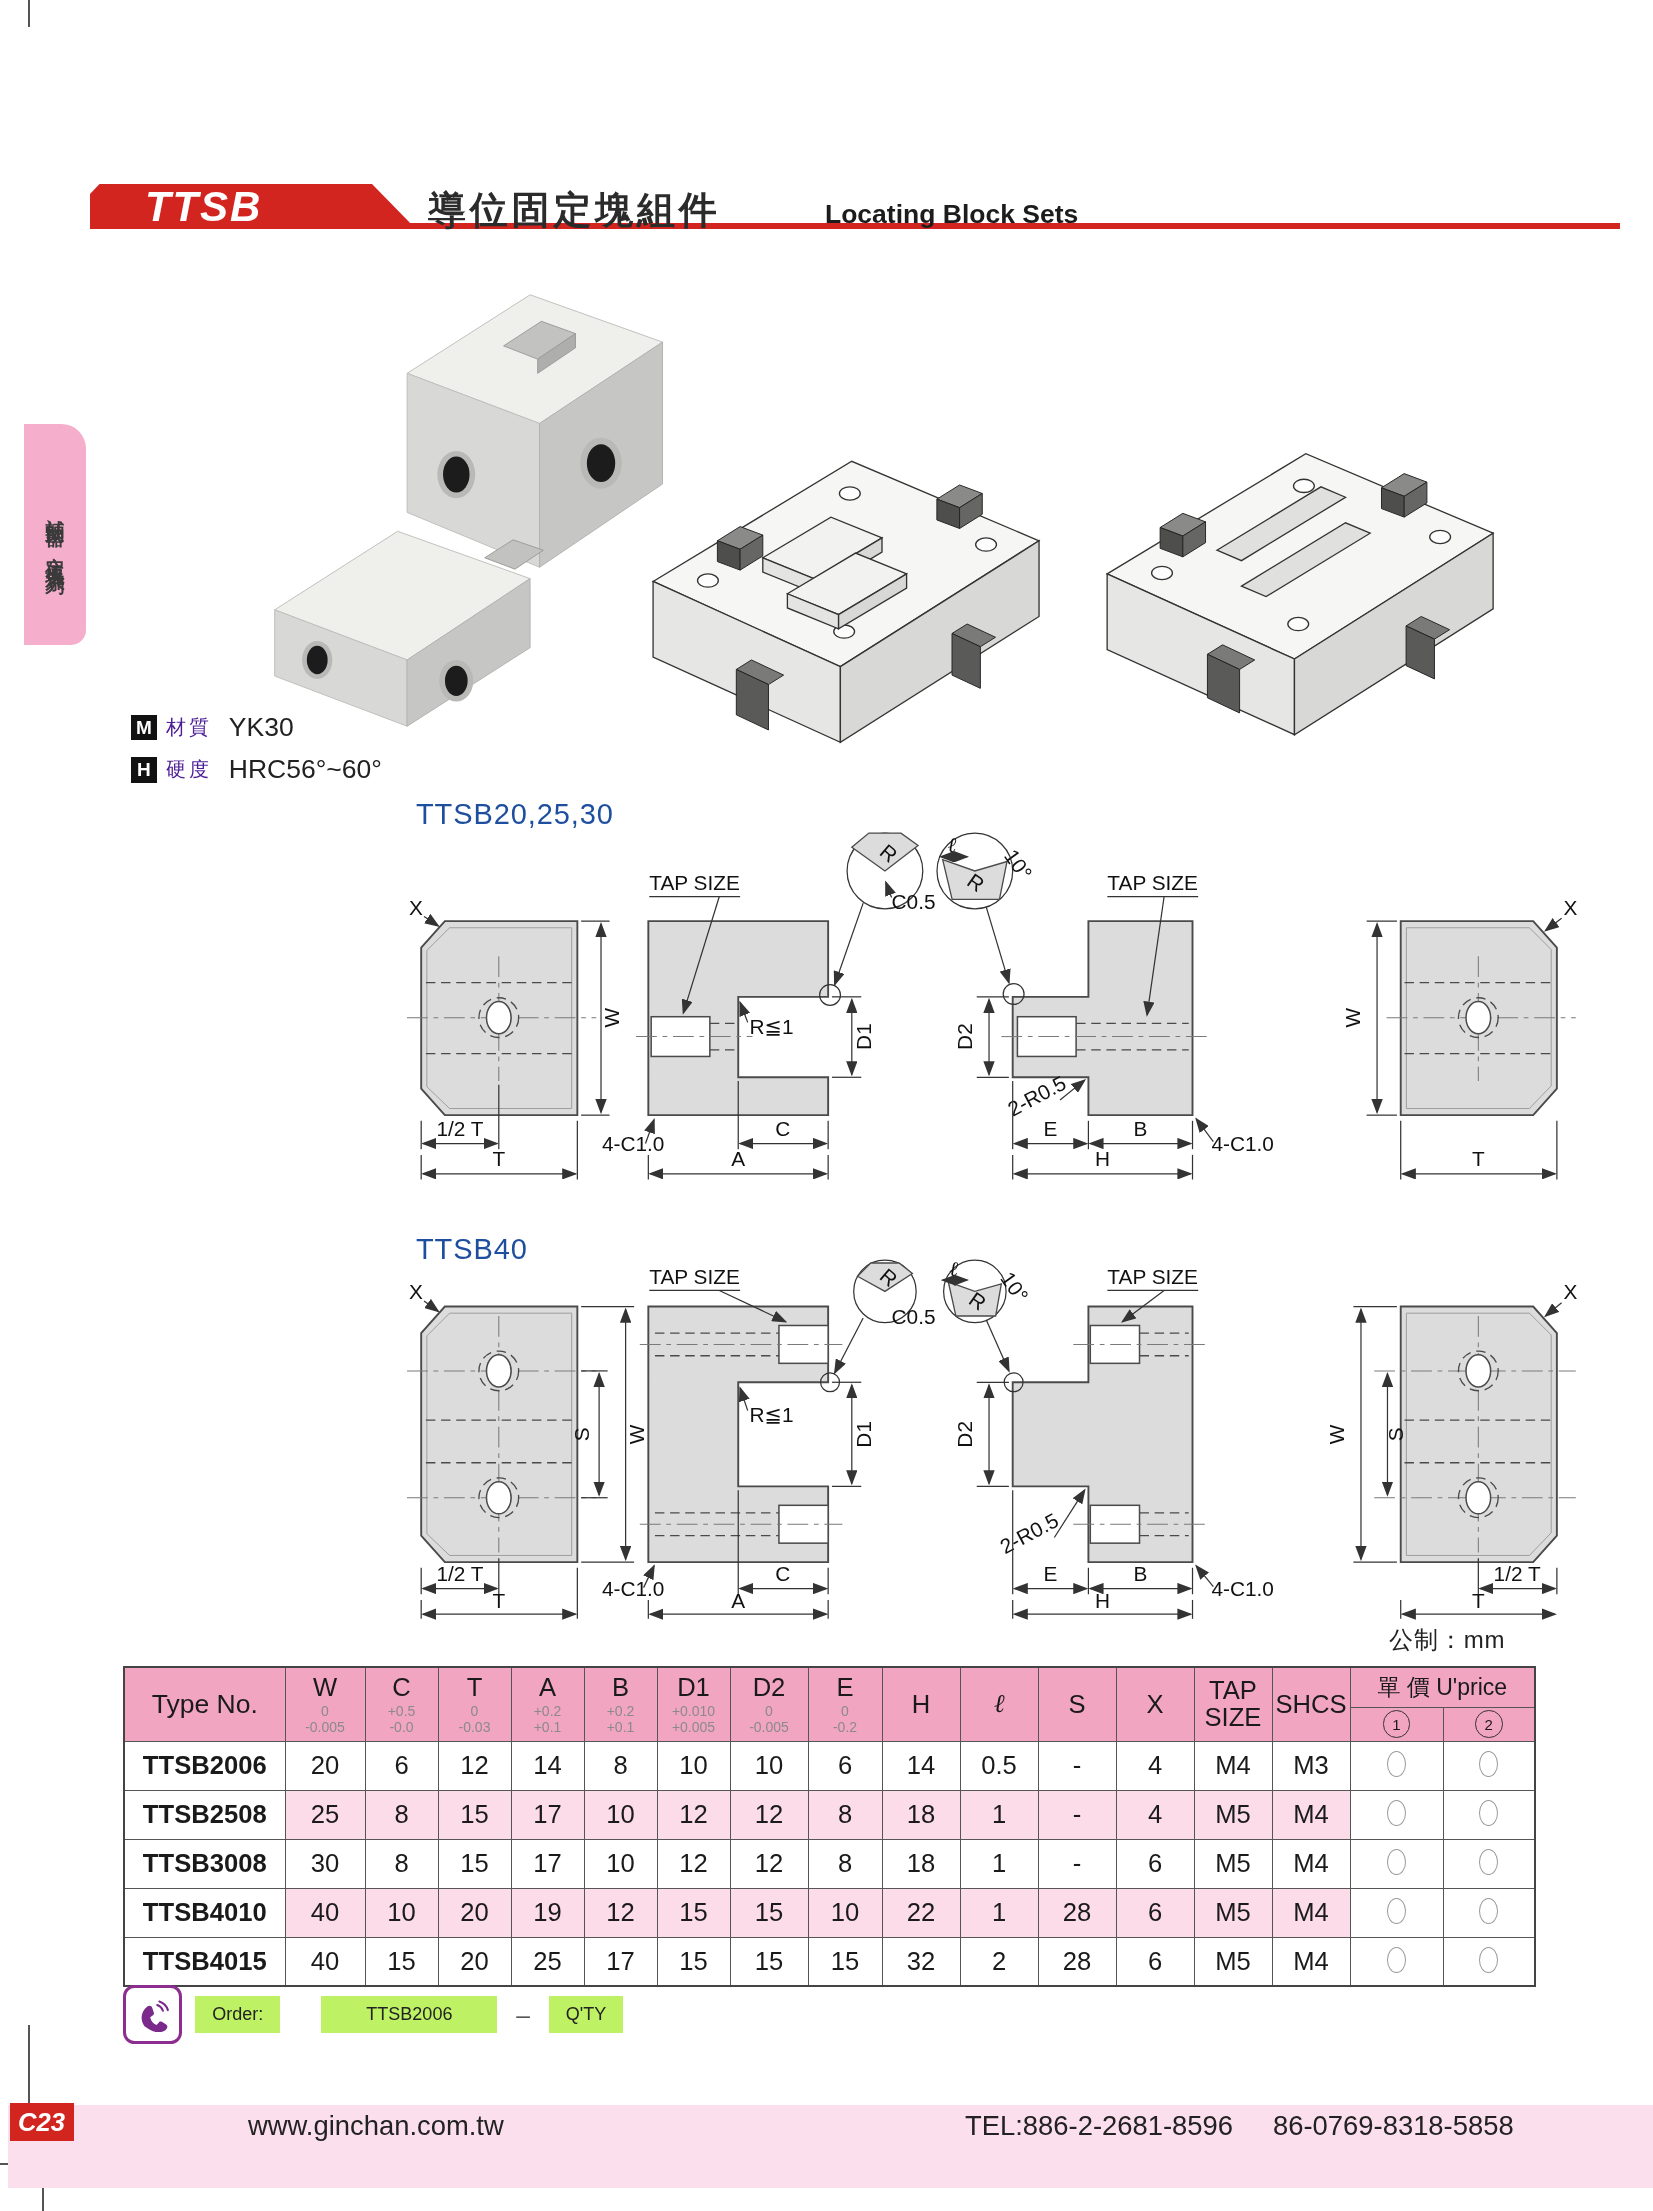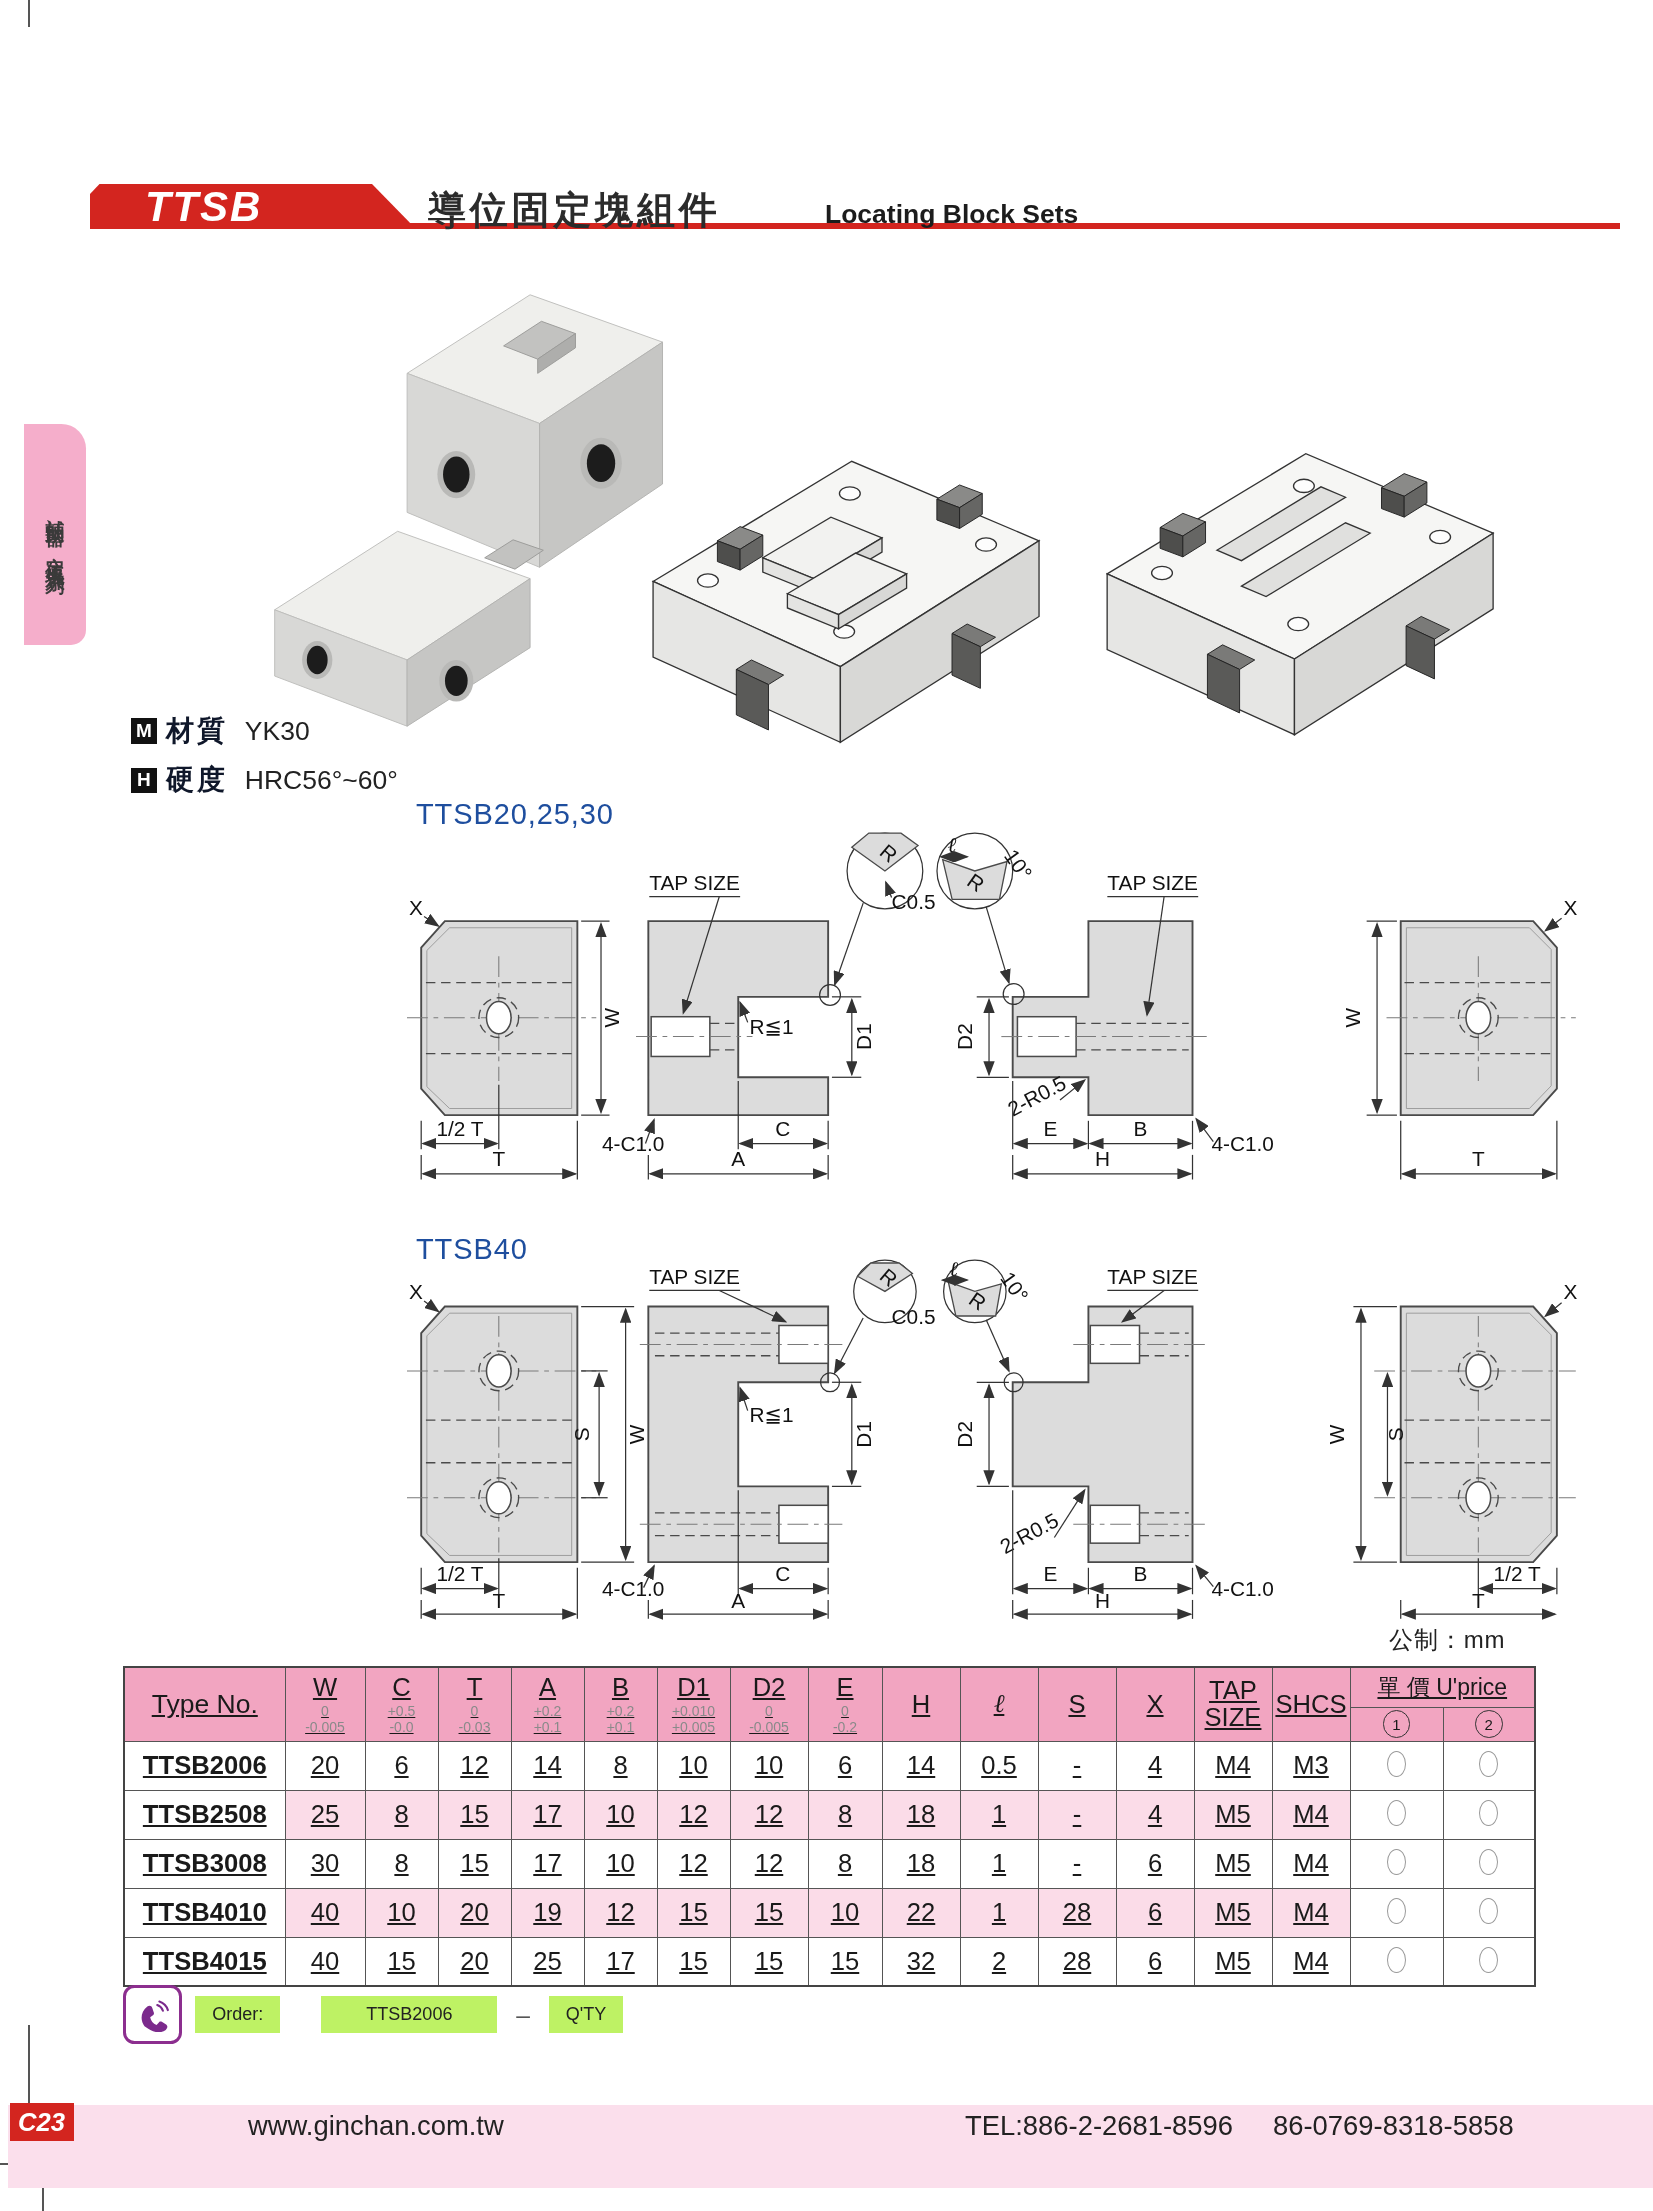--- a/index.html
+++ b/index.html
@@ -25,21 +25,21 @@
   #side-tab span{writing-mode:vertical-rl;font-size:19px;color:#3a3a3a;letter-spacing:4.7px;font-weight:600;}
 
   
   .mark{background:#555;}
 
   
   #specs{left:131px;top:712px;display:flex;flex-direction:column;gap:11.4px;}
   .spec-line{display:flex;align-items:center;gap:9.5px;}
   .badge{width:25.6px;height:25.6px;background:#111;color:#fff;font-weight:700;font-size:19px;
          display:flex;align-items:center;justify-content:center;}
-  .spec-label{font-size:28px;color:#0f172a;letter-spacing:2.8px;font-weight:bold;}
+  .spec-label{font-size:20px;color:#4c1d95;letter-spacing:2.8px;}
   .spec-value{font-size:26.5px;color:#222;margin-left:7.6px;}
 
   
   .group-label{font-size:29px;color:#1e4e9e;letter-spacing:0.9px;}
   svg.draw{position:absolute;}
   .fillp{fill:#dcdcdc;stroke:#4a4a4a;stroke-width:2;}
   .whitep{fill:#ffffff;stroke:#4a4a4a;stroke-width:1.6;}
   .bev{fill:none;stroke:#9a9a9a;stroke-width:1;}
   .dash{stroke:#4a4a4a;stroke-width:1.4;stroke-dasharray:10 6;fill:none;}
   .cl{stroke:#7a7a7a;stroke-width:1.1;stroke-dasharray:22 6 5 6;fill:none;}
@@ -47,21 +47,21 @@
   .lbl{font:400 22px "Liberation Sans","DejaVu Sans",sans-serif;fill:#111;}
   .ital{font-style:italic;font-family:"Liberation Serif","DejaVu Serif",serif;}
 
   
   #units-note{left:1389px;top:1624px;font-size:24px;color:#222;letter-spacing:0.9px;}
 
   
   #spec-table{left:123px;top:1666px;}
   table{border-collapse:collapse;table-layout:fixed;width:1407px;}
   th,td{border:1.5px solid #555;text-align:center;vertical-align:middle;padding:0;}
-  table{border:2.4px solid #444;text-decoration:underline;}
+  table{border:2.4px solid #444;}
   thead th{background:#f2a5c1;font-weight:400;}
   .hlabel{font-size:25.6px;color:#1a1a1a;line-height:1.05;}
   .tol{font-size:14px;color:#8a8a8a;line-height:1.15;margin-top:1.9px;}
   .tol span{display:block;}
   th.typeh{font-size:26.5px;}
   tbody tr{height:49px;}
   td.t{font-size:25.6px;font-weight:700;}
   td.v{font-size:25.6px;}
   tr.alt td.v{background:#fbdce8;}
   .pcircle{display:inline-block;width:17px;height:24px;border:1.4px solid #9a9a9a;border-radius:50%;}

